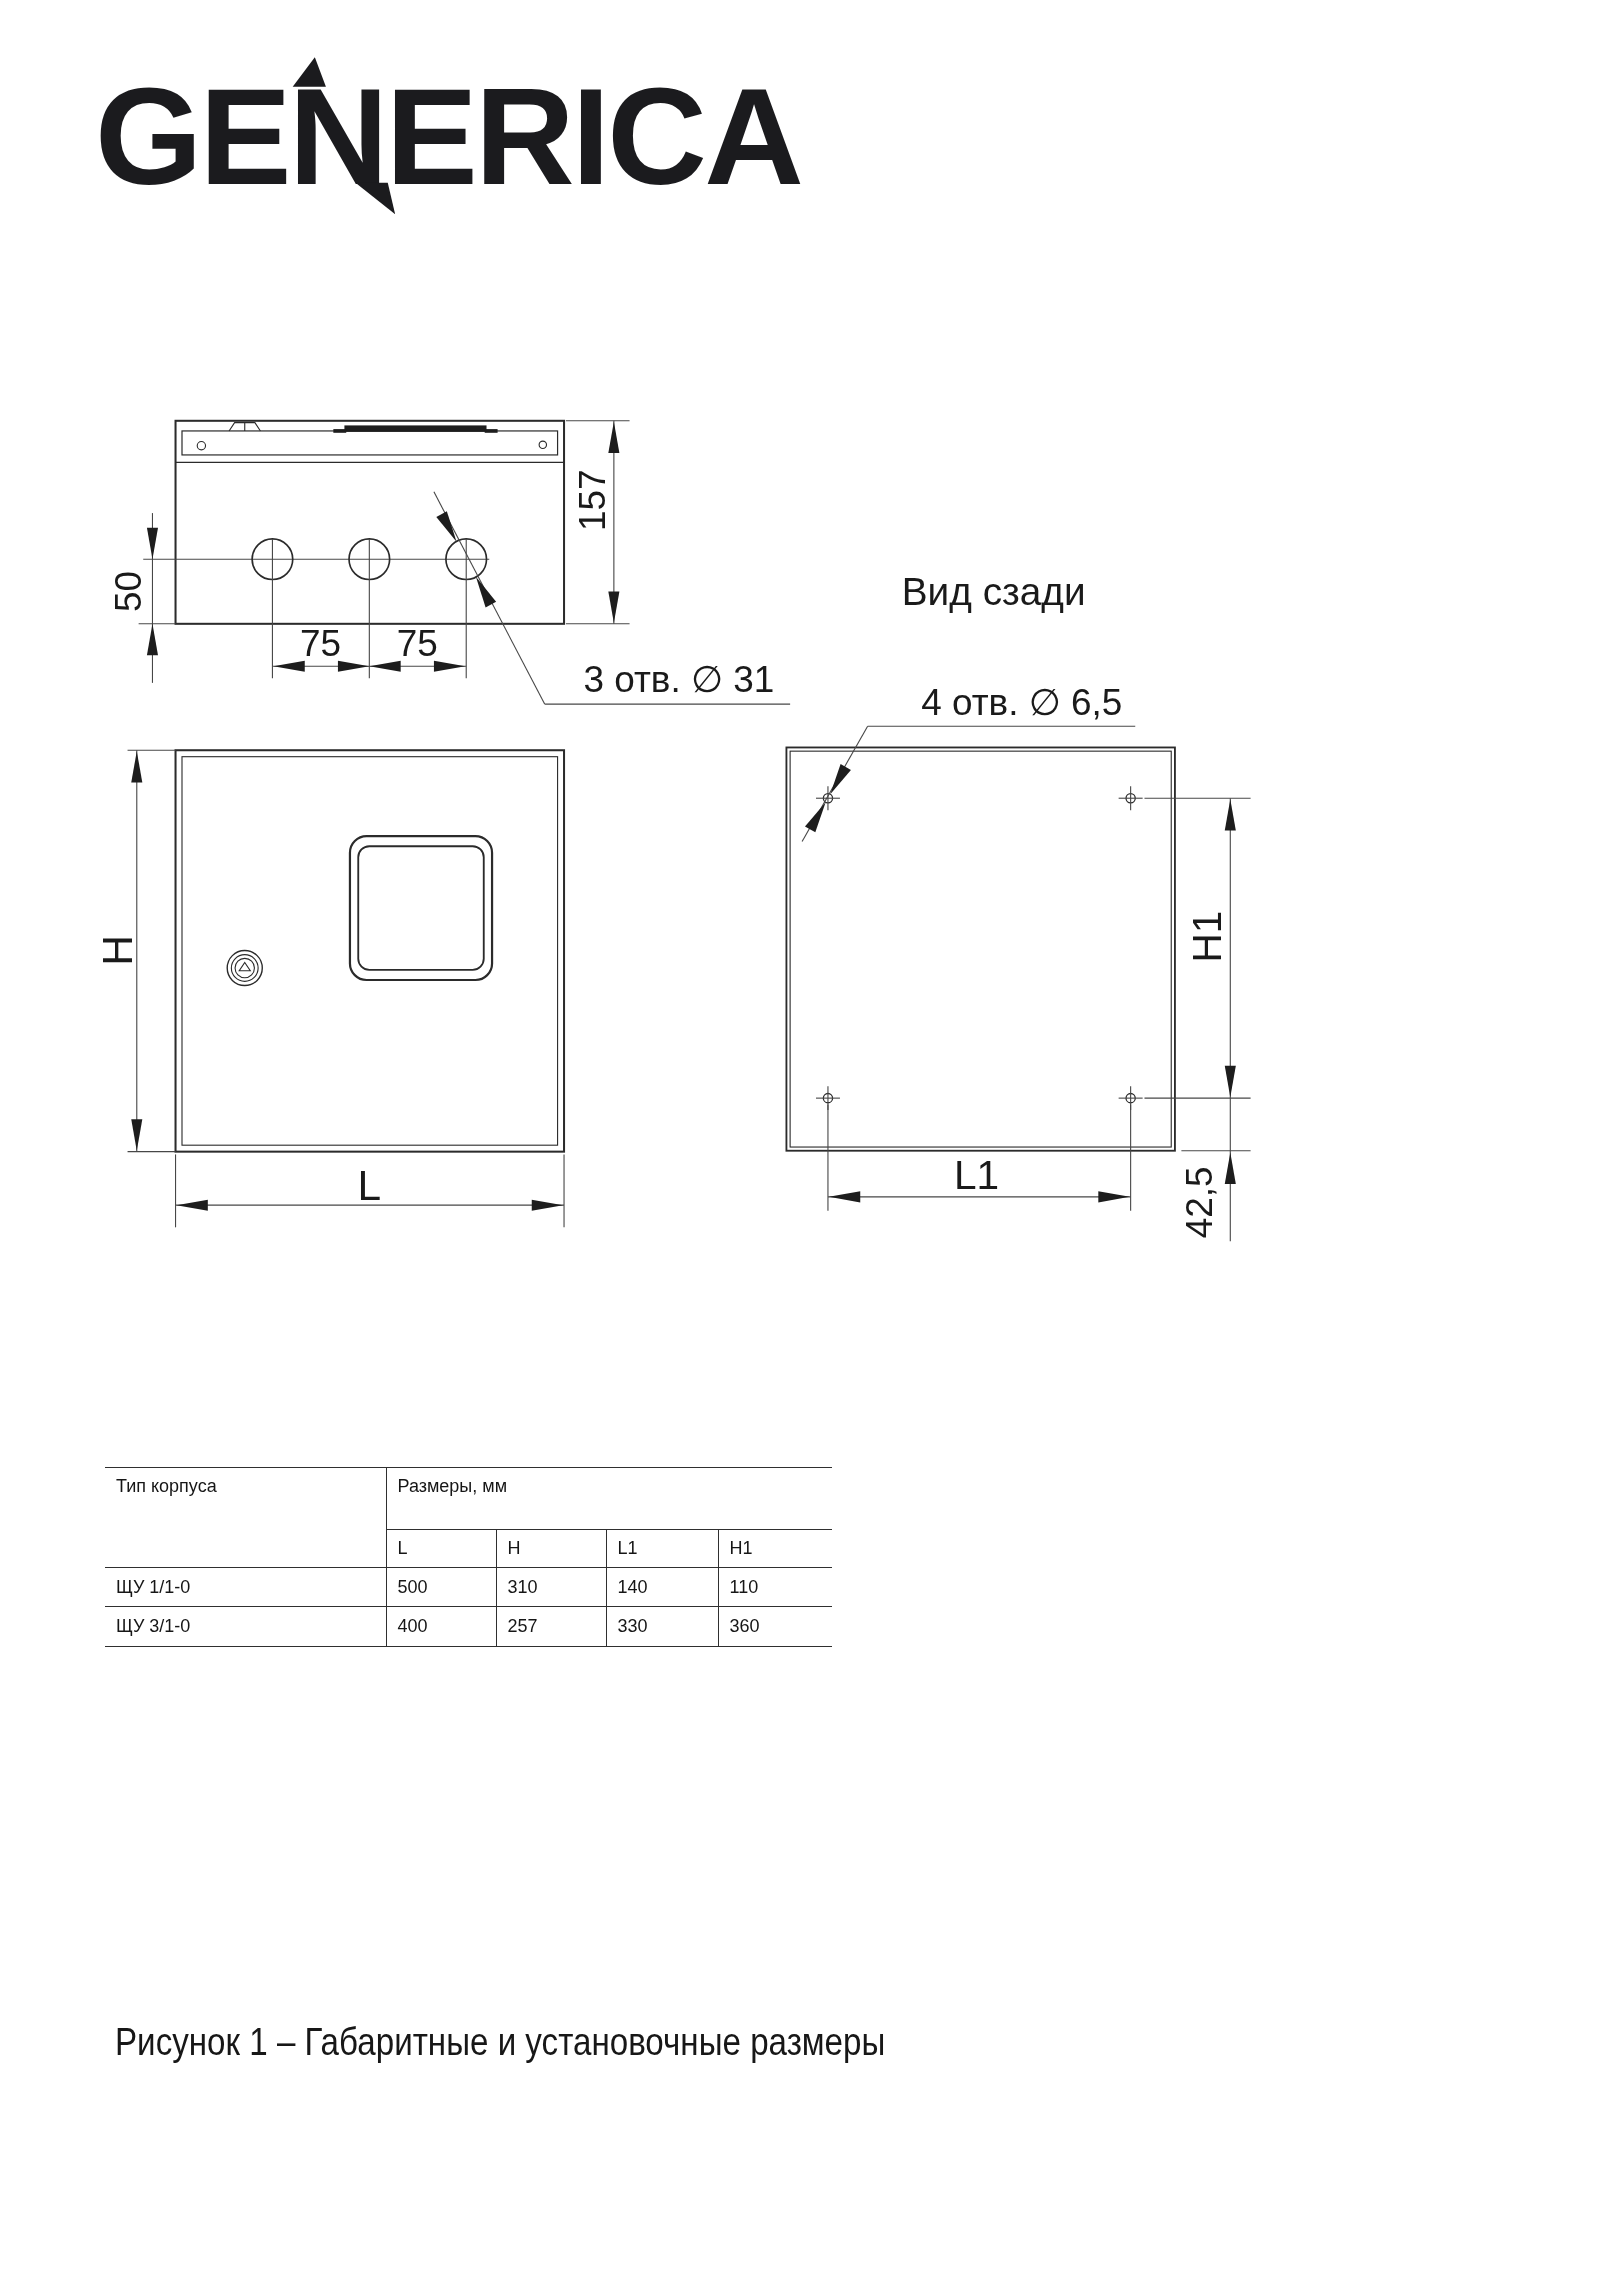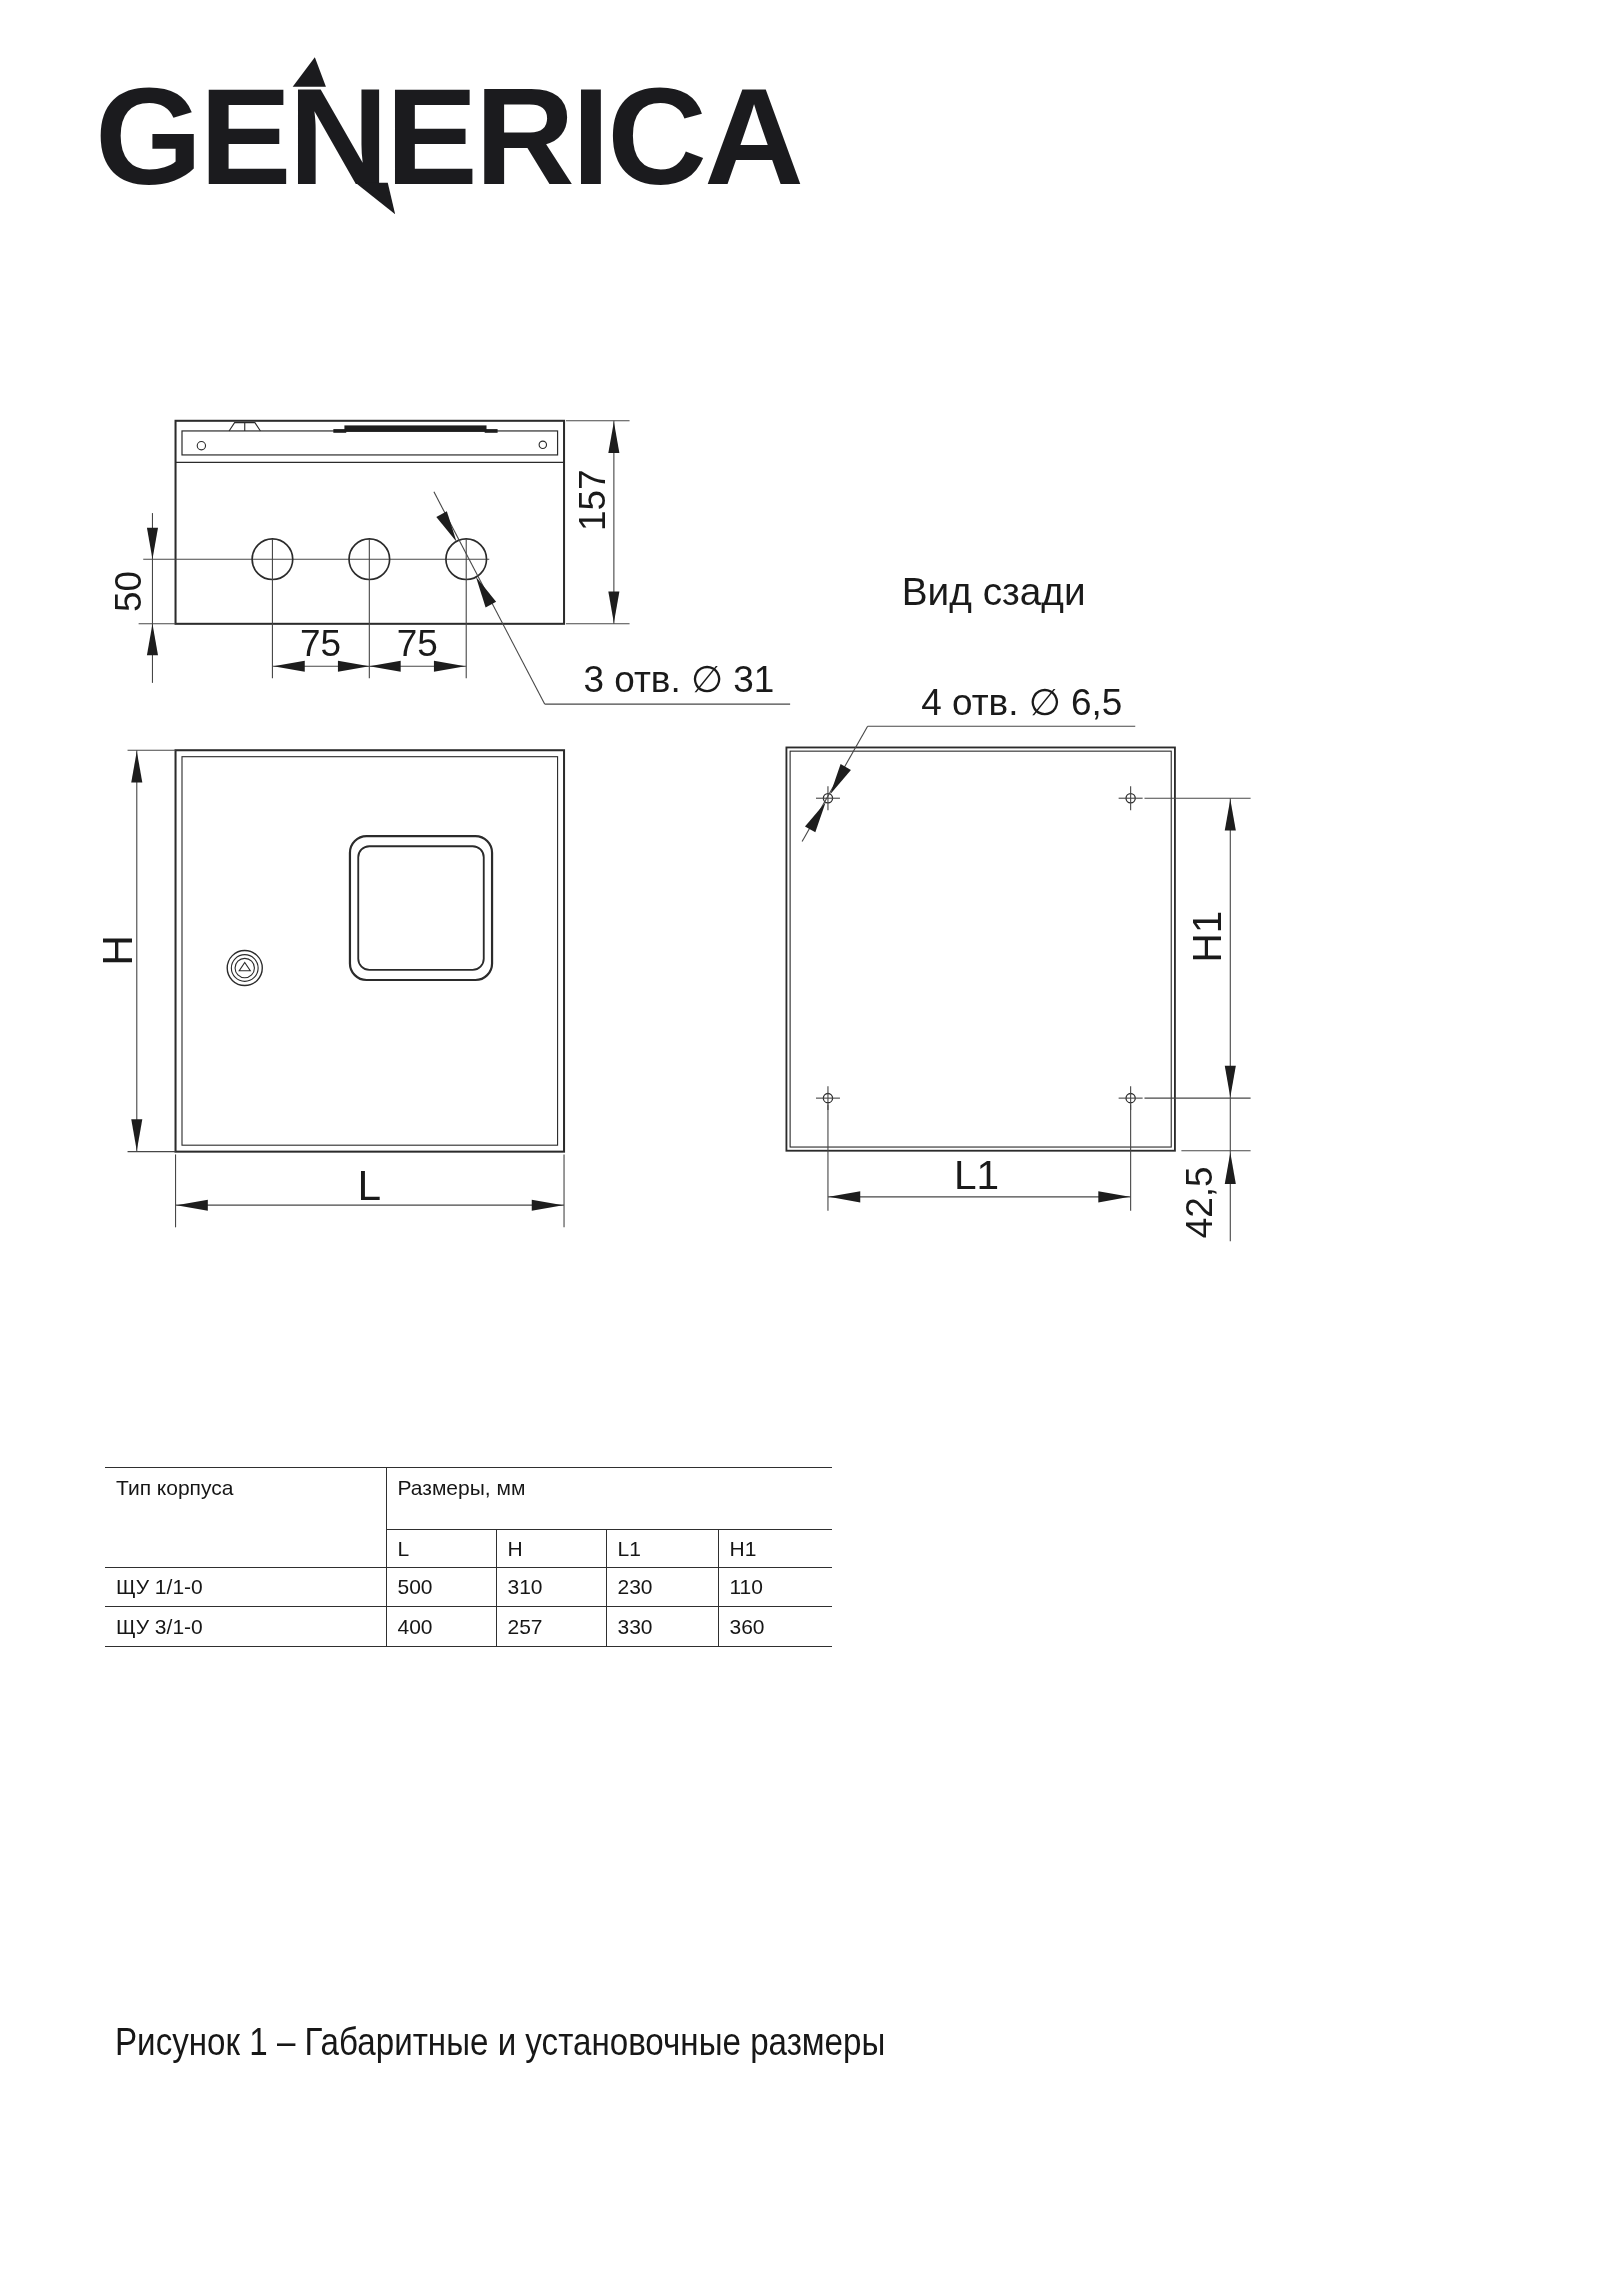--- a/index.html
+++ b/index.html
@@ -20,21 +20,21 @@
   
   .drawing{position:absolute;left:0;top:0;}
   .drawing text{fill:#1a1a1a;}
   .ln{stroke:#2b2b2b;fill:none;}
   .thin{stroke:#474747;stroke-width:1.2;fill:none;}
   .arr{fill:#1d1d1d;stroke:none;}
   
   .dim-table{
     position:absolute;left:105px;top:1467px;
     border-collapse:collapse;table-layout:fixed;
-    font-size:21px;color:#161616;
+    font-size:18px;color:#161616;
   }
   .dim-table th,.dim-table td{
     font-weight:400;text-align:left;vertical-align:middle;
     padding:0 0 0 11px;white-space:nowrap;
   }
   .dim-table .b-top{border-top:1.8px solid #2f2f2f;}
   .dim-table .b-bot{border-bottom:1.8px solid #2f2f2f;}
   .dim-table .b-left{border-left:1.8px solid #2f2f2f;}
   .dim-table .b-right{border-right:1.8px solid #2f2f2f;}
   .dim-table .v-top{vertical-align:top;padding-top:8.3px;}
@@ -218,21 +218,21 @@
     <tr style="height:38px">
       <th class="b-left b-bot">L</th>
       <th class="b-left b-bot">H</th>
       <th class="b-left b-bot">L1</th>
       <th class="b-left b-bot">H1</th>
     </tr>
     <tr style="height:39px">
       <td class="b-right b-bot">ЩУ 1/1-0</td>
       <td class="b-left b-bot">500</td>
       <td class="b-left b-bot">310</td>
-      <td class="b-left b-bot">230</td>
+      <td class="b-left b-bot">140</td>
       <td class="b-left b-bot">110</td>
     </tr>
     <tr style="height:40px">
       <td class="b-right b-bot">ЩУ 3/1-0</td>
       <td class="b-left b-bot">400</td>
       <td class="b-left b-bot">257</td>
       <td class="b-left b-bot">330</td>
       <td class="b-left b-bot">360</td>
     </tr>
   </tbody>

